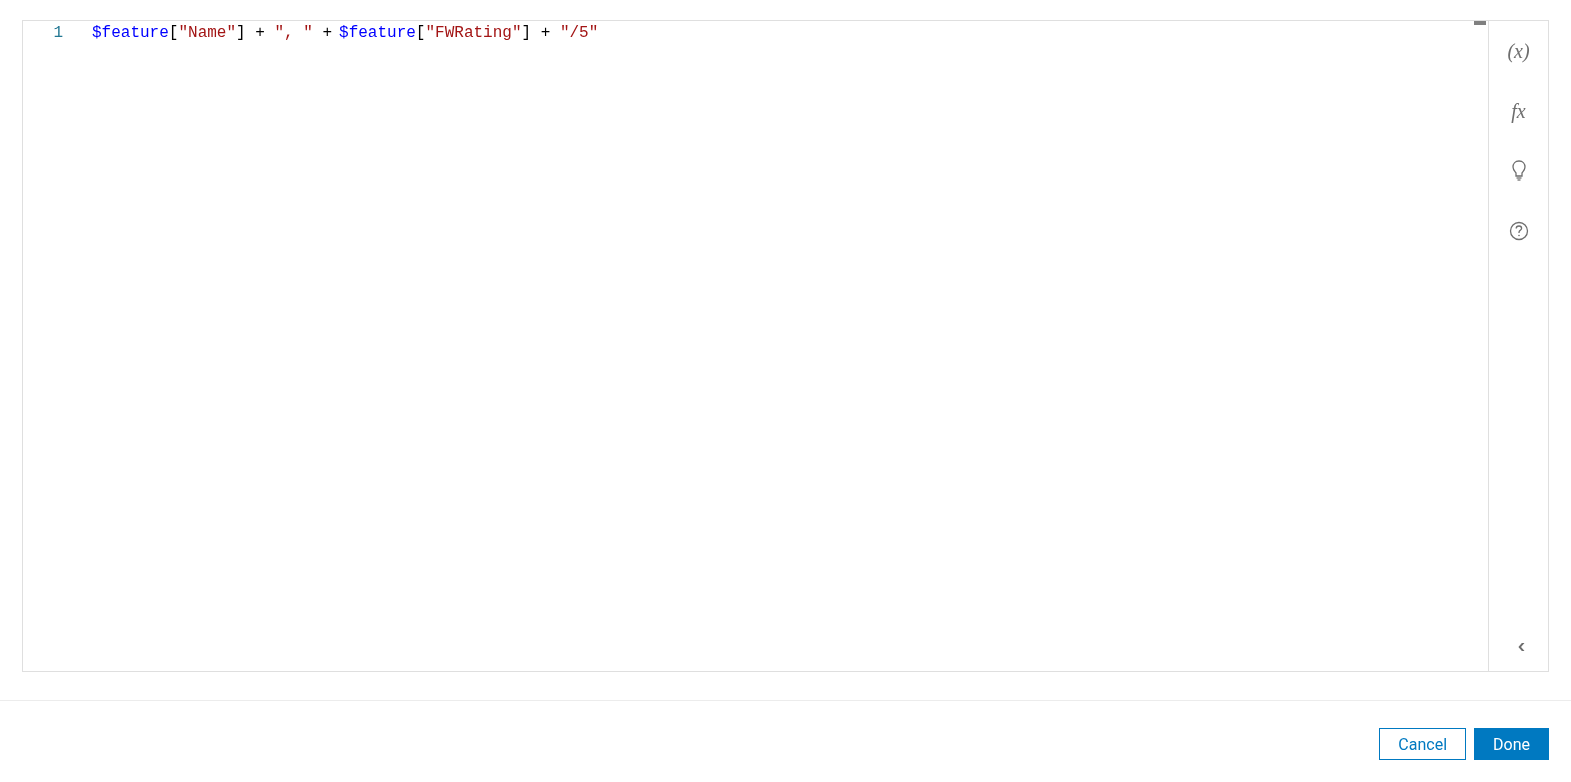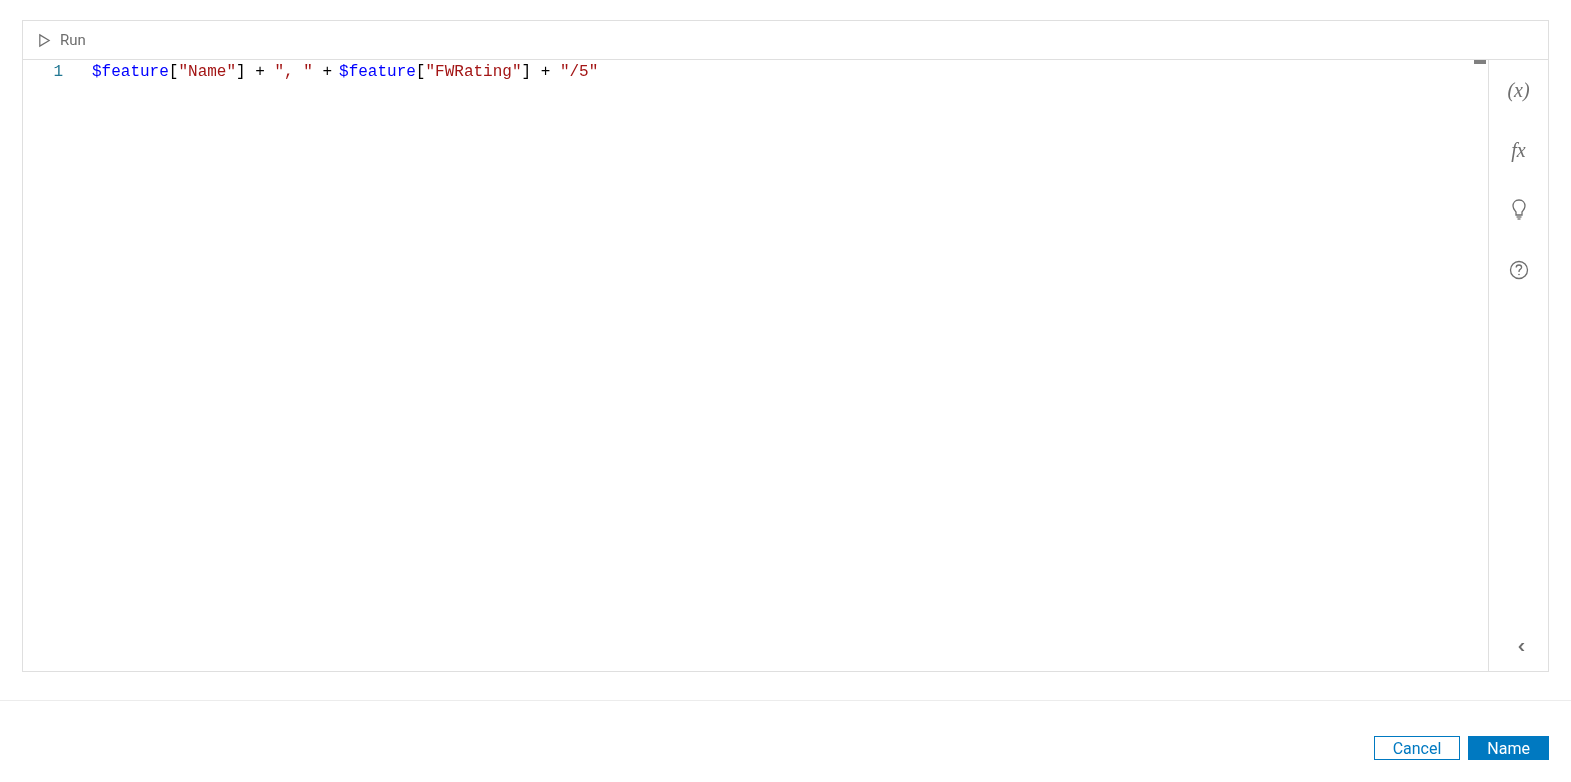--- a/index.html
+++ b/index.html
@@ -134,21 +134,21 @@
     border-top: 1px solid #ececec;
   }
   .footer-buttons {
     position: absolute;
     right: 22px;
     bottom: 22px;
     display: flex;
     gap: 8px;
   }
   .btn {
-    height: 24px;
+    height: 32px;
     padding: 0 18px;
     font-size: 16px;
     display: inline-flex;
     align-items: center;
     justify-content: center;
     cursor: pointer;
     font-family: inherit;
   }
   .btn-cancel {
     background: #ffffff;
@@ -159,28 +159,20 @@
     background: #0079c1;
     color: #ffffff;
     border: 1px solid #0079c1;
   }
 </style>
 </head>
 <body>
 
 <div class="outer-wrap">
 
-  <div class="toolbar">
-    <div class="run-button">
-      <svg width="15" height="15" viewBox="0 0 16 16" fill="none" stroke-width="1.3">
-        <path d="M3 2 L13 8 L3 14 Z"></path>
-      </svg>
-      <span>Run</span>
-    </div>
-  </div>
 
   <div class="body-row">
 
     <div class="editor-col">
       <div class="gutter">
         <div>1</div>
       </div>
       <div class="code-area" id="code-area"><span class="tok-var">$feature</span><span class="tok-punct">[</span><span class="tok-str">"Name"</span><span class="tok-punct">] + </span><span class="tok-str">", "</span><span class="tok-punct"> +</span><span class="tok-var">$feature</span><span class="tok-punct">[</span><span class="tok-str">"FWRating"</span><span class="tok-punct">] + </span><span class="tok-str">"/5"</span></div>
       <div class="scrollbar-track">
         <div class="scroll-indicator"></div>
@@ -207,14 +199,14 @@
       <div class="collapse-icon">‹‹</div>
     </div>
 
   </div>
 </div>
 
 <div class="footer-divider"></div>
 
 <div class="footer-buttons">
   <button class="btn btn-cancel">Cancel</button>
-  <button class="btn btn-done">Name</button>
+  <button class="btn btn-done">Done</button>
 </div>
 
 </body></html>

